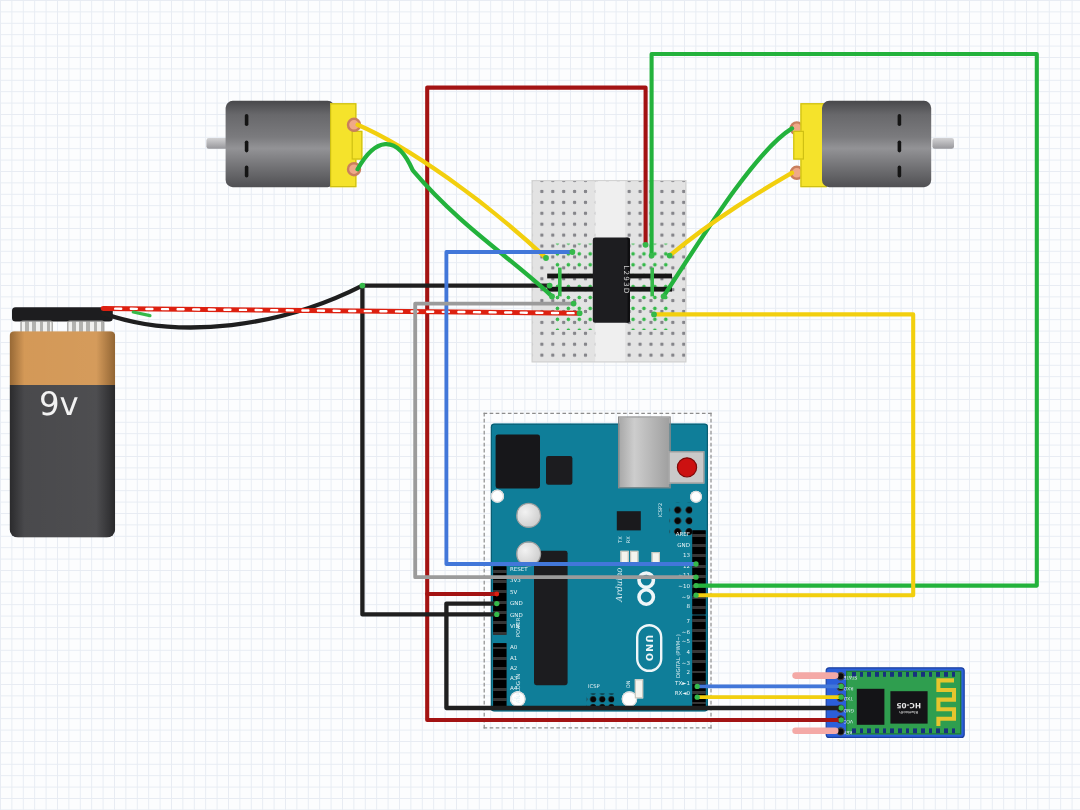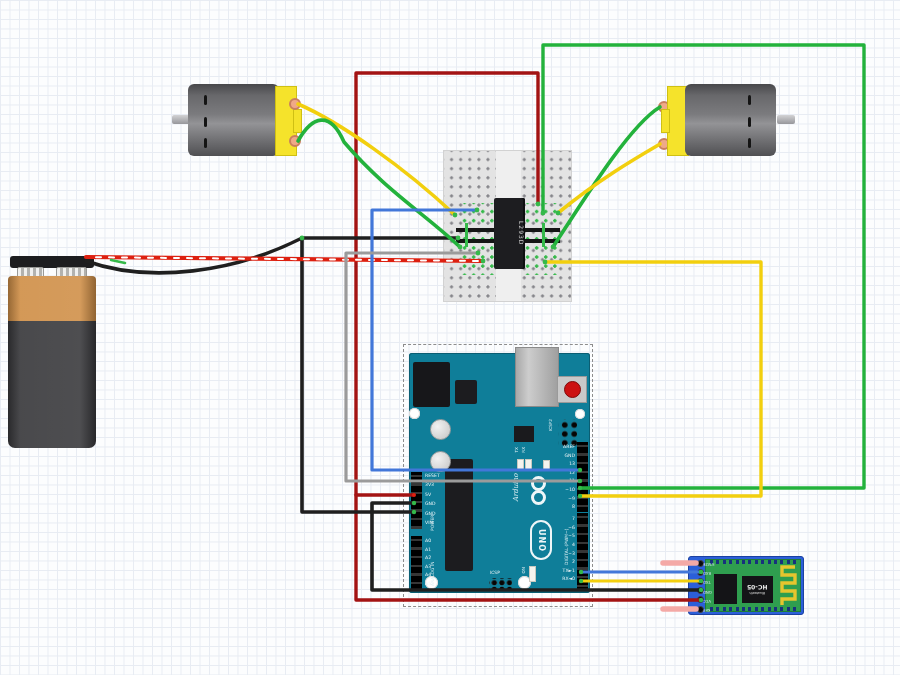--- a/index.html
+++ b/index.html
@@ -106,20 +106,21 @@
 </head>
 <body>
 
 <div id="canvas">
 
   <div id="battery" class="abs">
     <div class="bat-cap abs"></div>
     <div class="bat-term abs" style="left:12px;width:25px;"></div>
     <div class="bat-term abs" style="left:51px;width:29px;"></div>
     <div class="bat-body abs"></div>
+    <div class="bat-label abs">9v</div>
   </div>
 
   <div id="motor-left" class="motor abs">
     <div class="m-shaft abs" style="left:0;"></div>
     <div class="m-body abs" style="left:16px;"></div>
     <div class="m-vent abs" style="left:32px;top:11px;"></div>
     <div class="m-vent abs" style="left:32px;top:33px;"></div>
     <div class="m-vent abs" style="left:32px;top:54px;"></div>
     <div class="m-cap abs" style="left:103px;"></div>
     <div class="m-tab abs" style="left:121px;"></div>

